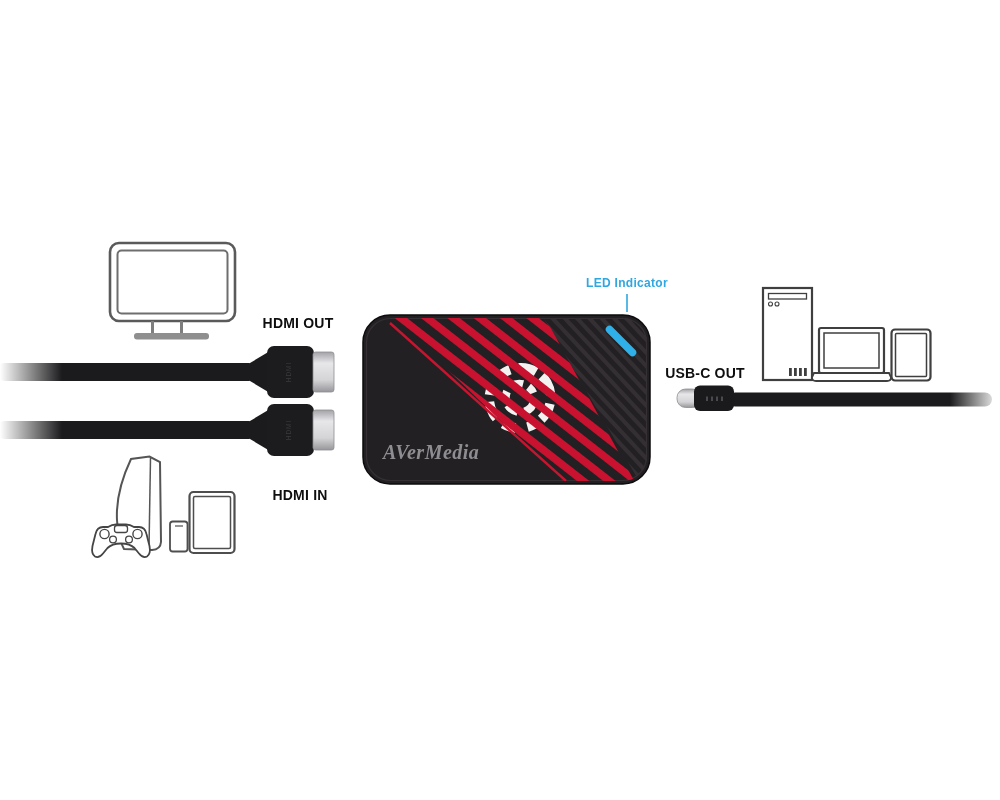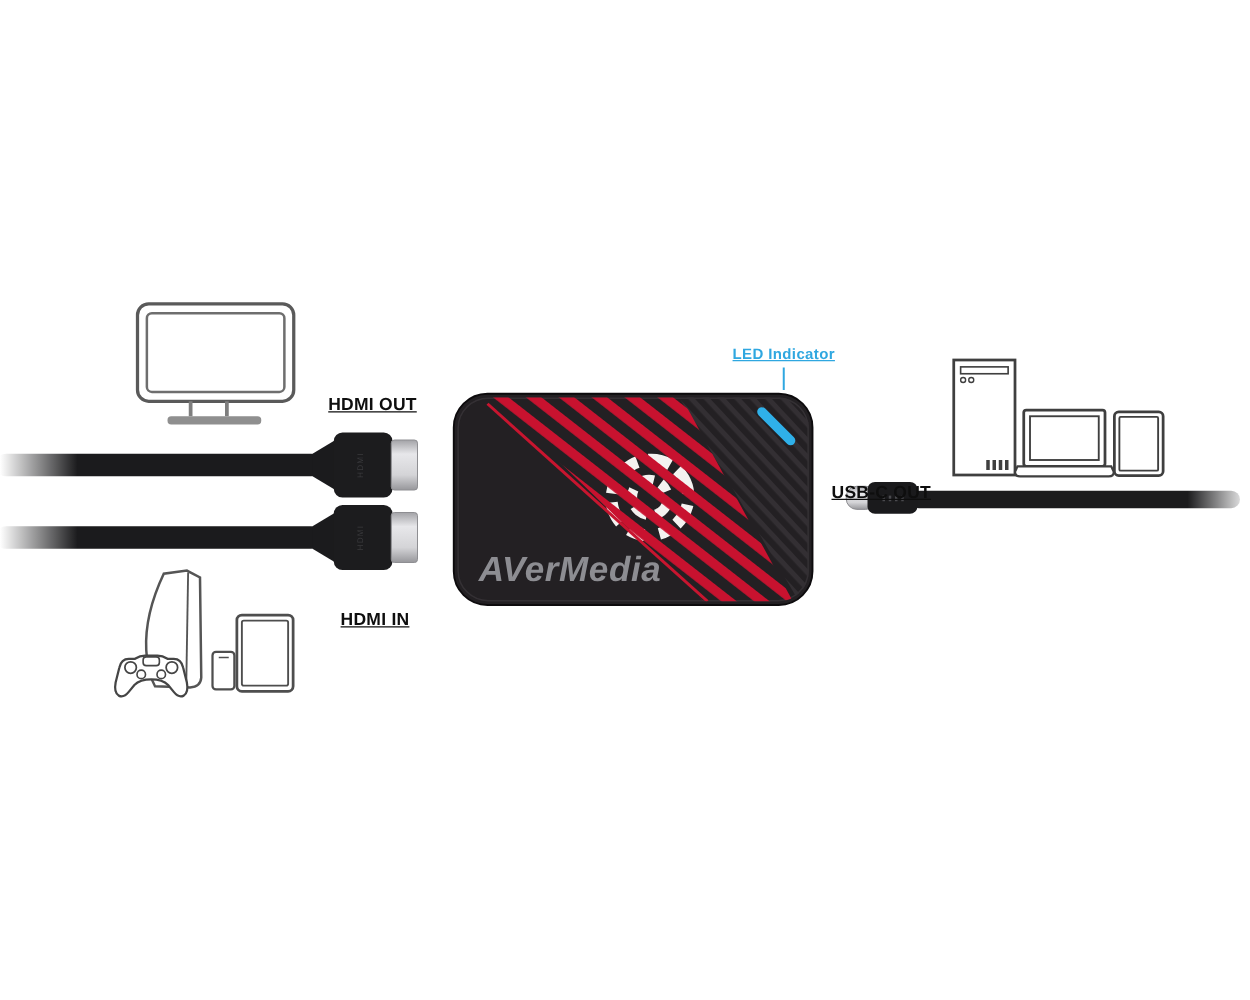--- a/index.html
+++ b/index.html
@@ -3,26 +3,26 @@
 <meta charset="utf-8">
 <style>
   html,body{margin:0;padding:0;background:#ffffff;}
   .stage{
     position:relative;width:1000px;height:800px;background:#ffffff;overflow:hidden;
     font-family:"Liberation Sans",sans-serif;
   }
   .stage svg{position:absolute;left:0;top:0;}
   .lbl{
     position:absolute;font-weight:700;color:#0e0e0e;font-size:14px;
-    letter-spacing:.2px;text-align:center;white-space:nowrap;line-height:1;text-decoration:underline;
+    letter-spacing:.2px;text-align:center;white-space:nowrap;line-height:1;
   }
   .lbl.blue{color:#2fa7e0;font-size:12px;letter-spacing:.3px;}
   .brand{
     position:absolute;left:383px;top:442px;font-style:italic;font-weight:700;
-    font-size:28px;color:#8d8d92;letter-spacing:.5px;line-height:1;white-space:nowrap;
+    font-size:20px;color:#8d8d92;letter-spacing:.5px;line-height:1;white-space:nowrap;font-family:Liberation Serif, serif;
   }
 </style>
 </head>
 <body>
 
 <div class="stage">
 
 <svg width="1000" height="800" viewBox="0 0 1000 800">
   <defs>
     <pattern id="redStripes" patternUnits="userSpaceOnUse" width="20" height="16.2" patternTransform="rotate(38)">
@@ -152,19 +152,19 @@
   <g fill="#ffffff" stroke="#3f3f3f">
     <rect x="891.5" y="329.5" width="39" height="51" rx="3.5" stroke-width="2.2"></rect>
     <rect x="895.5" y="333.5" width="31" height="43" rx="1" stroke-width="1.5"></rect>
   </g>
 </svg>
 
 <div class="lbl" style="left:248px;top:316px;width:100px;">HDMI OUT</div>
 
 <div class="lbl" style="left:250px;top:456px;width:100px;margin-top:32px;">HDMI IN</div>
 
-<div class="lbl" style="left:655px;top:366px;width:100px;margin-top:20px;">USB-C OUT</div>
+<div class="lbl" style="left:655px;top:366px;width:100px;">USB-C OUT</div>
 
 <div class="lbl blue" style="left:557px;top:277px;width:140px;">LED Indicator</div>
 
 <div class="brand">AVerMedia</div>
 
 </div>
 
 </body></html>

